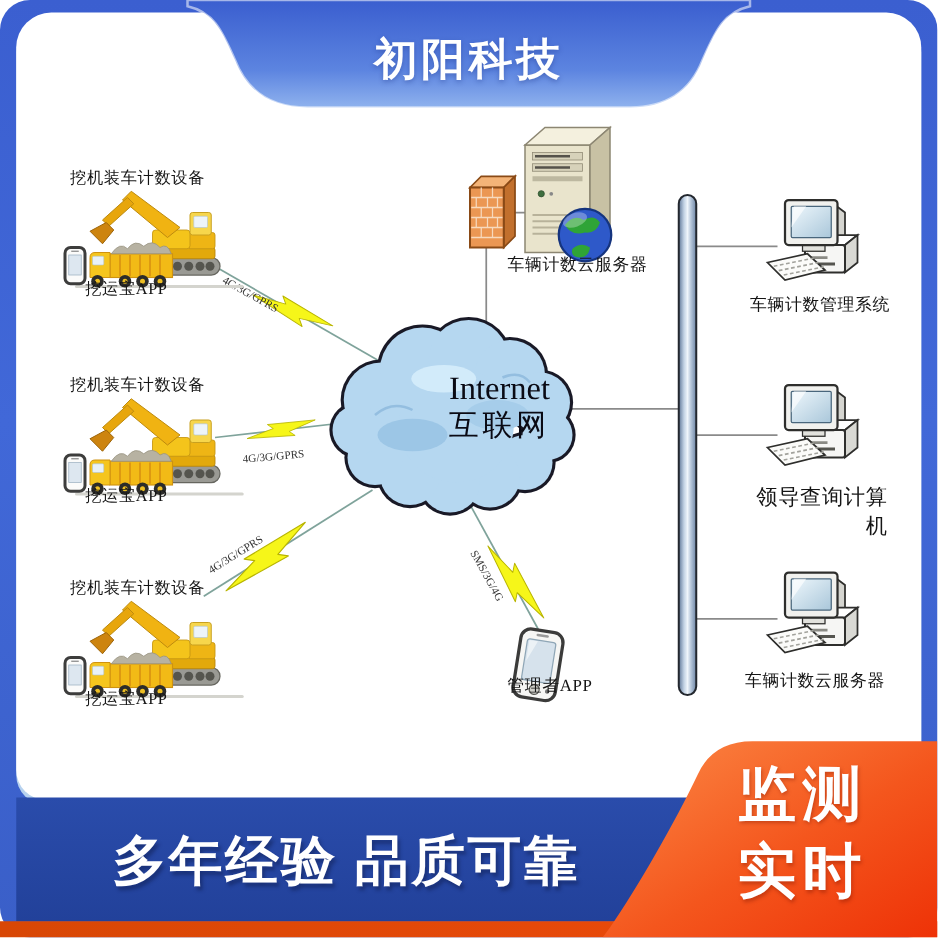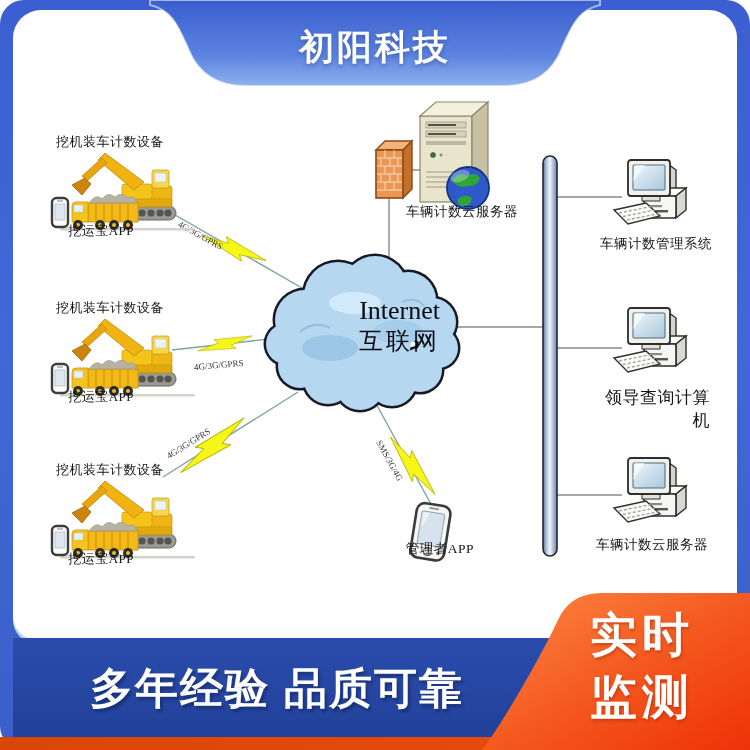--- a/index.html
+++ b/index.html
@@ -261,17 +261,17 @@
     <defs>
       <linearGradient id="orangeGrad" x1="0" y1="0" x2="1" y2="1">
         <stop offset="0%" stop-color="#fc8a47"></stop>
           <stop offset="55%" stop-color="#f4561d"></stop>
         <stop offset="100%" stop-color="#ee3207"></stop>
       </linearGradient>
     </defs>
     <path d="M300,3 L152,3 Q120,3 108,30 C90,68 60,120 38,152 L32,160 L300,160 Z" fill="url(#orangeGrad)"></path>
   </svg>
   <div class="badge">
+    <div>监测</div>
     <div>实时</div>
-    <div>监测</div>
   </div>
 
 </div>
 
 </body></html>

